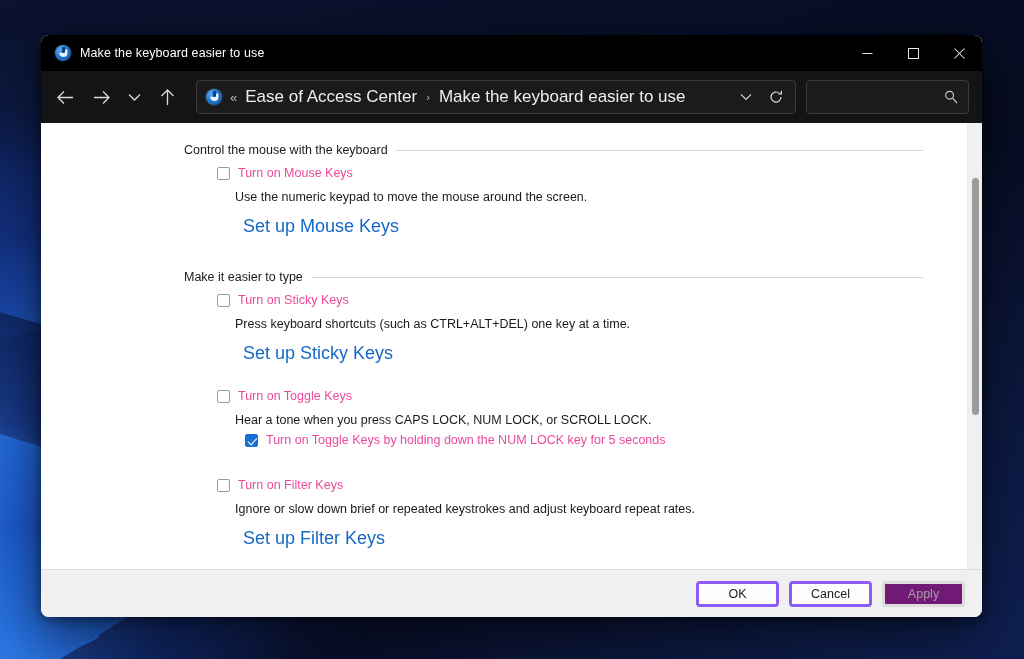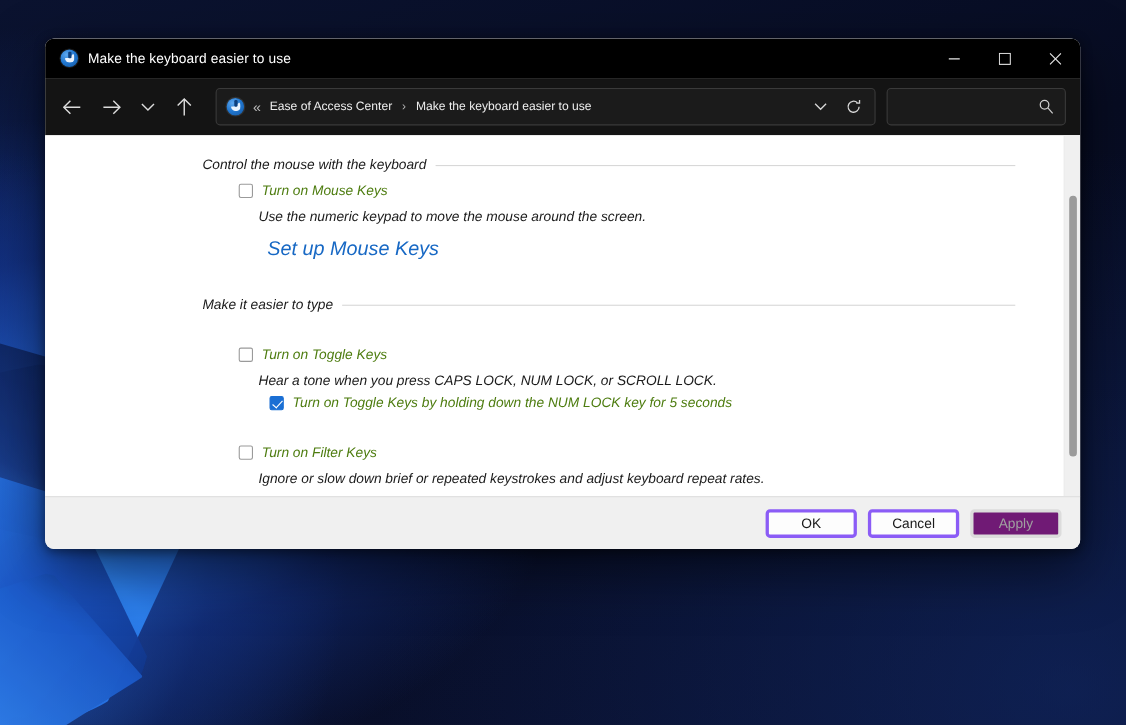--- a/index.html
+++ b/index.html
@@ -56,21 +56,21 @@
     clip-path: polygon(0% 26%, 62% 0%, 100% 56%, 46% 100%, 0% 86%);
     opacity: 0.9;
   }
 
   
   #window {
     position: absolute;
     left: 41px;
     top: 35px;
     width: 941px;
-    height: 464px;
+    height: 582px;
     border-radius: 8px;
     overflow: hidden;
     background: #ffffff;
     box-shadow: 0 18px 50px rgba(0,0,0,0.55), 0 2px 10px rgba(0,0,0,0.45);
     display: flex;
     flex-direction: column;
   }
 
   
   #titlebar {
@@ -166,21 +166,21 @@
     min-width: 0;
   }
   #crumb-collapse {
     color: #b9b9b9;
     font-size: 13px;
     margin: 0 6px 0 8px;
     letter-spacing: -1px;
   }
   .crumb {
     color: #ededed;
-    font-size: 11px;
+    font-size: 17px;
     white-space: nowrap;
     padding: 2px 3px;
     border-radius: 3px;
   }
   .crumb-sep {
     color: #b5b5b5;
     font-size: 11px;
     margin: 0 6px;
     flex: none;
   }
@@ -229,21 +229,21 @@
   #content {
     flex: 1;
     padding: 0 0 0 0;
     position: relative;
     overflow: hidden;
   }
   #content-inner {
     padding: 12px 44px 10px 143px;
   }
 
-  .section { margin-bottom: 2px; font-style: italic; }
+  .section { margin-bottom: 2px; }
 
   .section-header {
     display: flex;
     align-items: center;
     gap: 8px;
     color: #1a1a1a;
     font-size: 12.5px;
     margin-bottom: 9px;
     margin-top: 8px;
   }
@@ -282,21 +282,21 @@
     content: "";
     position: absolute;
     left: 3.6px; top: 1.1px;
     width: 4px; height: 7.5px;
     border: solid #ffffff;
     border-width: 0 1.8px 1.8px 0;
     transform: rotate(42deg);
   }
   .cb-label {
     font-size: 12.5px;
-    color: #4d7c0f;
+    color: #ec4899;
     line-height: 15px;
   }
 
   .desc {
     font-size: 12.5px;
     color: #1a1a1a;
     padding-left: 51px;
     line-height: 16px;
     margin-bottom: 5px;
   }
@@ -478,20 +478,28 @@
         </div>
 
         <div class="gap-lg"></div>
 
         <div class="section">
           <div class="section-header">
             <span>Make it easier to type</span>
             <span class="rule"></span>
           </div>
 
+          <div class="opt">
+            <div class="checkrow">
+              <span class="cb"></span>
+              <span class="cb-label">Turn on Sticky Keys</span>
+            </div>
+            <div class="desc">Press keyboard shortcuts (such as CTRL+ALT+DEL) one key at a time.</div>
+            <a class="link">Set up Sticky Keys</a>
+          </div>
 
           <div class="gap-md"></div>
 
           <div class="opt">
             <div class="checkrow">
               <span class="cb"></span>
               <span class="cb-label">Turn on Toggle Keys</span>
             </div>
             <div class="desc">Hear a tone when you press CAPS LOCK, NUM LOCK, or SCROLL LOCK.</div>
             <div class="checkrow nested">

